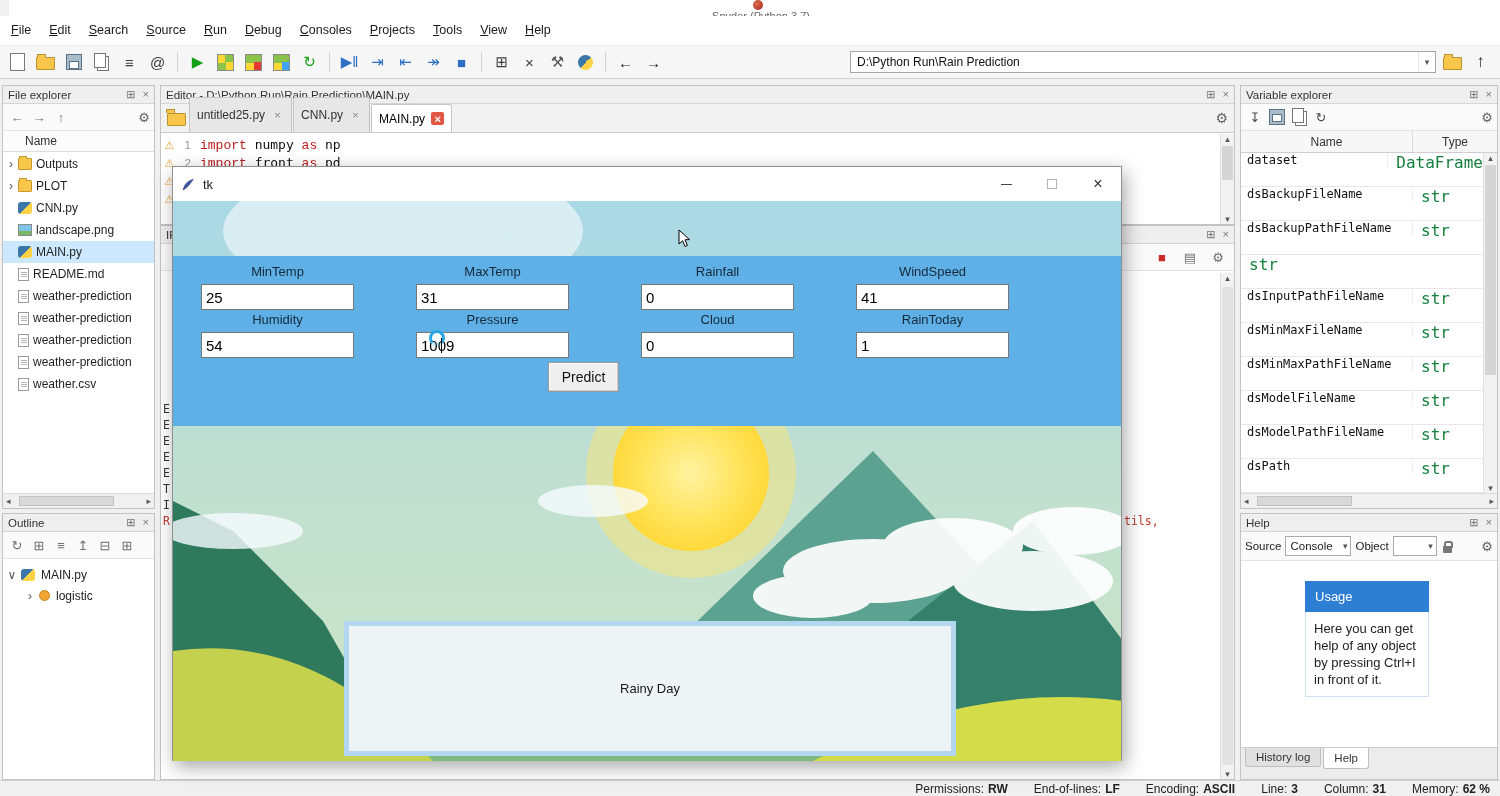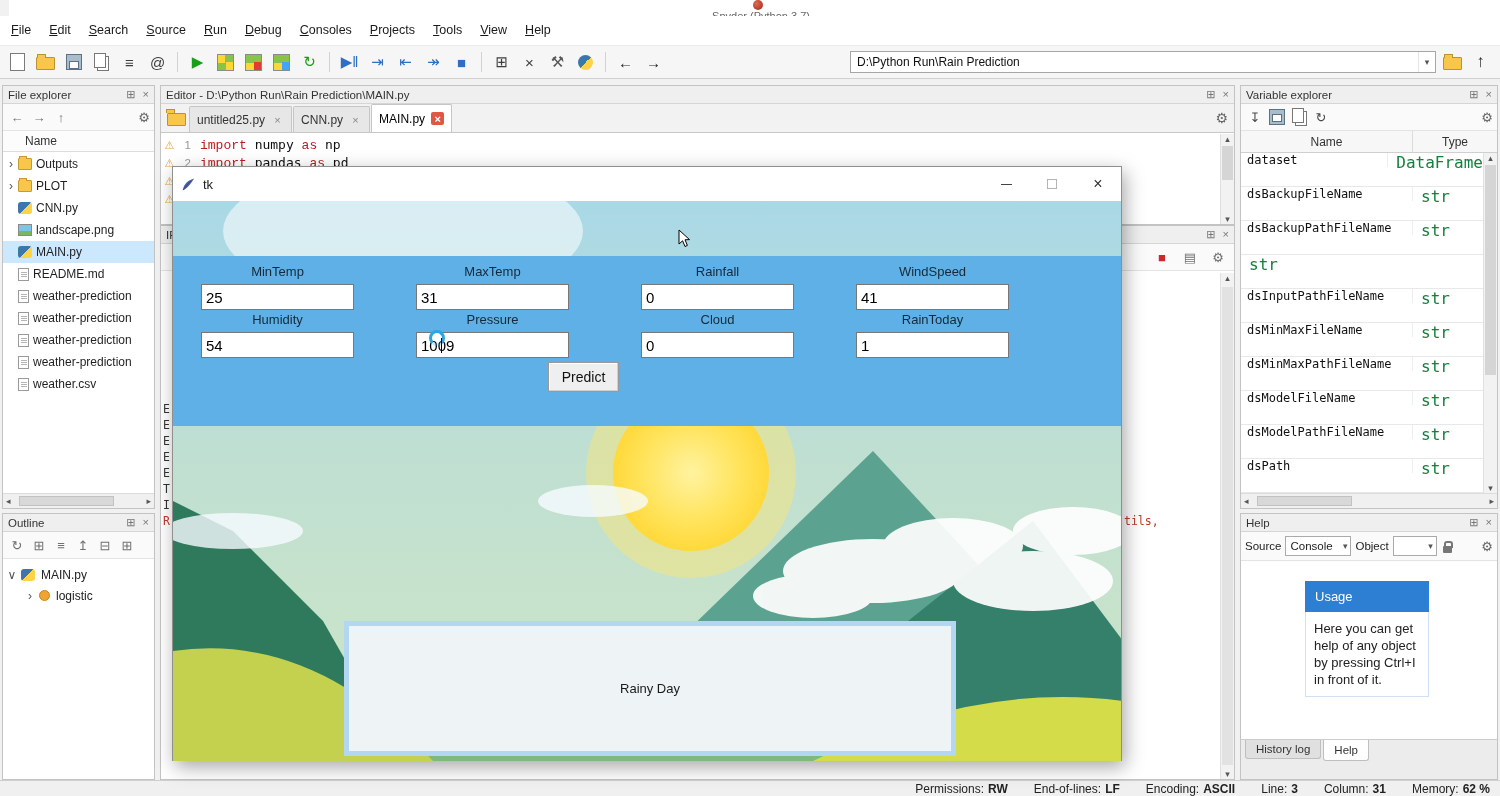--- a/index.html
+++ b/index.html
@@ -69,21 +69,21 @@
 
 #outline { left:2px; top:513px; width:153px; height:267px; }
 .ol-list { padding-top:5px; }
 .ol-row { height:21px; display:flex; align-items:center; padding-left:4px; font-size:12px; gap:2px;}
 .ol-row.child { padding-left:22px; }
 
 
 #editor { left:160px; top:85px; width:1075px; height:140px; }
 .ed-tabbar { height:29px; background:#f2f2f2; border-bottom:1px solid #c9c9c9; display:flex; align-items:flex-end; padding-left:2px; }
 .browse-tabs { width:26px; height:26px; display:flex; align-items:center; justify-content:center; margin-bottom:1px; position:relative;}
-.ed-tab { height:26px; display:flex; align-items:center; padding:0 7px; background:#e7e7e7; border:1px solid #c6c6c6; border-bottom:none; margin-right:1px; font-size:12px; color:#333; gap:6px; border-radius:2px 2px 0 0; }
+.ed-tab { height:35px; display:flex; align-items:center; padding:0 7px; background:#e7e7e7; border:1px solid #c6c6c6; border-bottom:none; margin-right:1px; font-size:12px; color:#333; gap:6px; border-radius:2px 2px 0 0; }
 .ed-tab.active { background:#fff; height:28px; color:#000; }
 .tab-close { width:13px; height:13px; display:flex; align-items:center; justify-content:center; color:#888; font-size:11px; border-radius:2px; }
 .tab-close.red { background:#e05744; color:#fff; font-weight:bold; }
 .ed-gear { margin-left:auto; margin-right:6px; align-self:center; color:#666; font-size:14px; }
 .code-area { position:absolute; top:48px; left:0; right:14px; bottom:0; background:#fff; padding-top:2px; }
 .code-line { display:flex; height:18px; align-items:center; }
 .warn { width:17px; text-align:center; color:#e8a33d; font-size:11px; flex:none; }
 .lnum { width:22px; text-align:right; color:#999; font-size:11.5px; padding-right:9px; flex:none; }
 .ctext { font-family:"DejaVu Sans Mono",monospace; font-size:13px; white-space:pre; color:#111; }
 .kw { color:#b91c1c;font-family:Liberation Mono, monospace; }
@@ -119,21 +119,21 @@
 .combo { height:20px; border:1px solid #aaa; background:#fff; display:flex; align-items:center; font-size:11.5px; padding-left:4px; }
 .combo-arrow { margin-left:auto; font-size:9px; color:#555; padding:0 3px; }
 #source-combo { width:66px; }
 #object-combo { width:44px; }
 .lock { width:9px; height:7px; background:#777; border-radius:1px; position:relative; margin:6px 2px 0 2px; }
 .lock::before { content:""; position:absolute; top:-5px; left:1px; width:5px; height:5px; border:2px solid #777; border-bottom:none; border-radius:3px 3px 0 0; }
 .help-content { position:absolute; top:47px; left:0; right:0; bottom:22px; background:#fff; overflow:hidden; }
 .usage-card { position:absolute; left:64px; top:20px; width:124px; }
 .usage-header { background:#2d7fd3; color:#fff; font-size:13px; padding:8px 10px; }
 .usage-body { background:#fff; border:1px solid #d0e2f2; border-top:none; padding:8px; font-size:13px; line-height:17px; color:#222; }
-.help-tabs { position:absolute; left:0; right:0; bottom:0; height:40px; background:#ececec; border-top:1px solid #ccc; display:flex; align-items:flex-start; padding-left:4px; gap:2px; }
+.help-tabs { position:absolute; left:0; right:0; bottom:0; height:32px; background:#ececec; border-top:1px solid #ccc; display:flex; align-items:flex-start; padding-left:4px; gap:2px; }
 .help-tab { height:19px; padding:0 10px; font-size:11.5px; display:flex; align-items:center; background:#e0e0e0; border:1px solid #bfbfbf; border-top:none; border-radius:0 0 3px 3px; color:#333; }
 .help-tab.active { background:#fff; height:21px; }
 
 
 .statusbar { position:absolute; left:0; top:780px; width:1500px; height:16px; background:#f0f0f0; border-top:1px solid #cfcfcf; display:flex; align-items:center; justify-content:flex-end; gap:26px; padding-right:10px; font-size:12px; color:#222; }
 .sb-item { white-space:nowrap; }
 .sb-value { font-weight:bold; margin-left:4px; }
 
 
 .peek { position:absolute; font-size:12px; z-index:5; }
@@ -355,21 +355,21 @@
 
       <div class="code-line">
         <span class="warn">⚠</span>
         <span class="lnum">1</span>
         <span class="ctext"><span class="kw">import</span><span> numpy </span><span class="kw">as</span><span> np</span></span>
       </div>
 
       <div class="code-line">
         <span class="warn">⚠</span>
         <span class="lnum">2</span>
-        <span class="ctext"><span class="kw">import</span><span> pandas </span><span class="kw">as</span><span> pd</span></span>
+        <span class="ctext"><span class="kw">import</span><span> front </span><span class="kw">as</span><span> pd</span></span>
       </div>
 
       <div class="code-line">
         <span class="warn">⚠</span>
         <span class="lnum"></span>
         <span class="ctext"><span class="kw"></span><span></span><span class="kw"></span><span></span></span>
       </div>
 
       <div class="code-line">
         <span class="warn">⚠</span>

